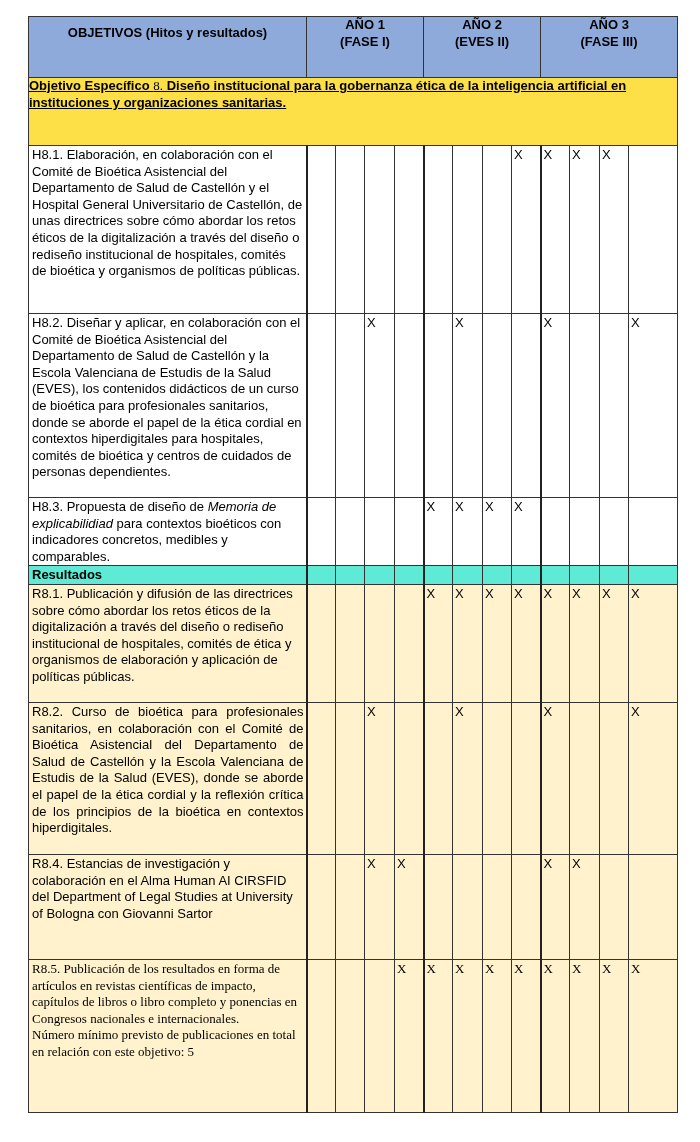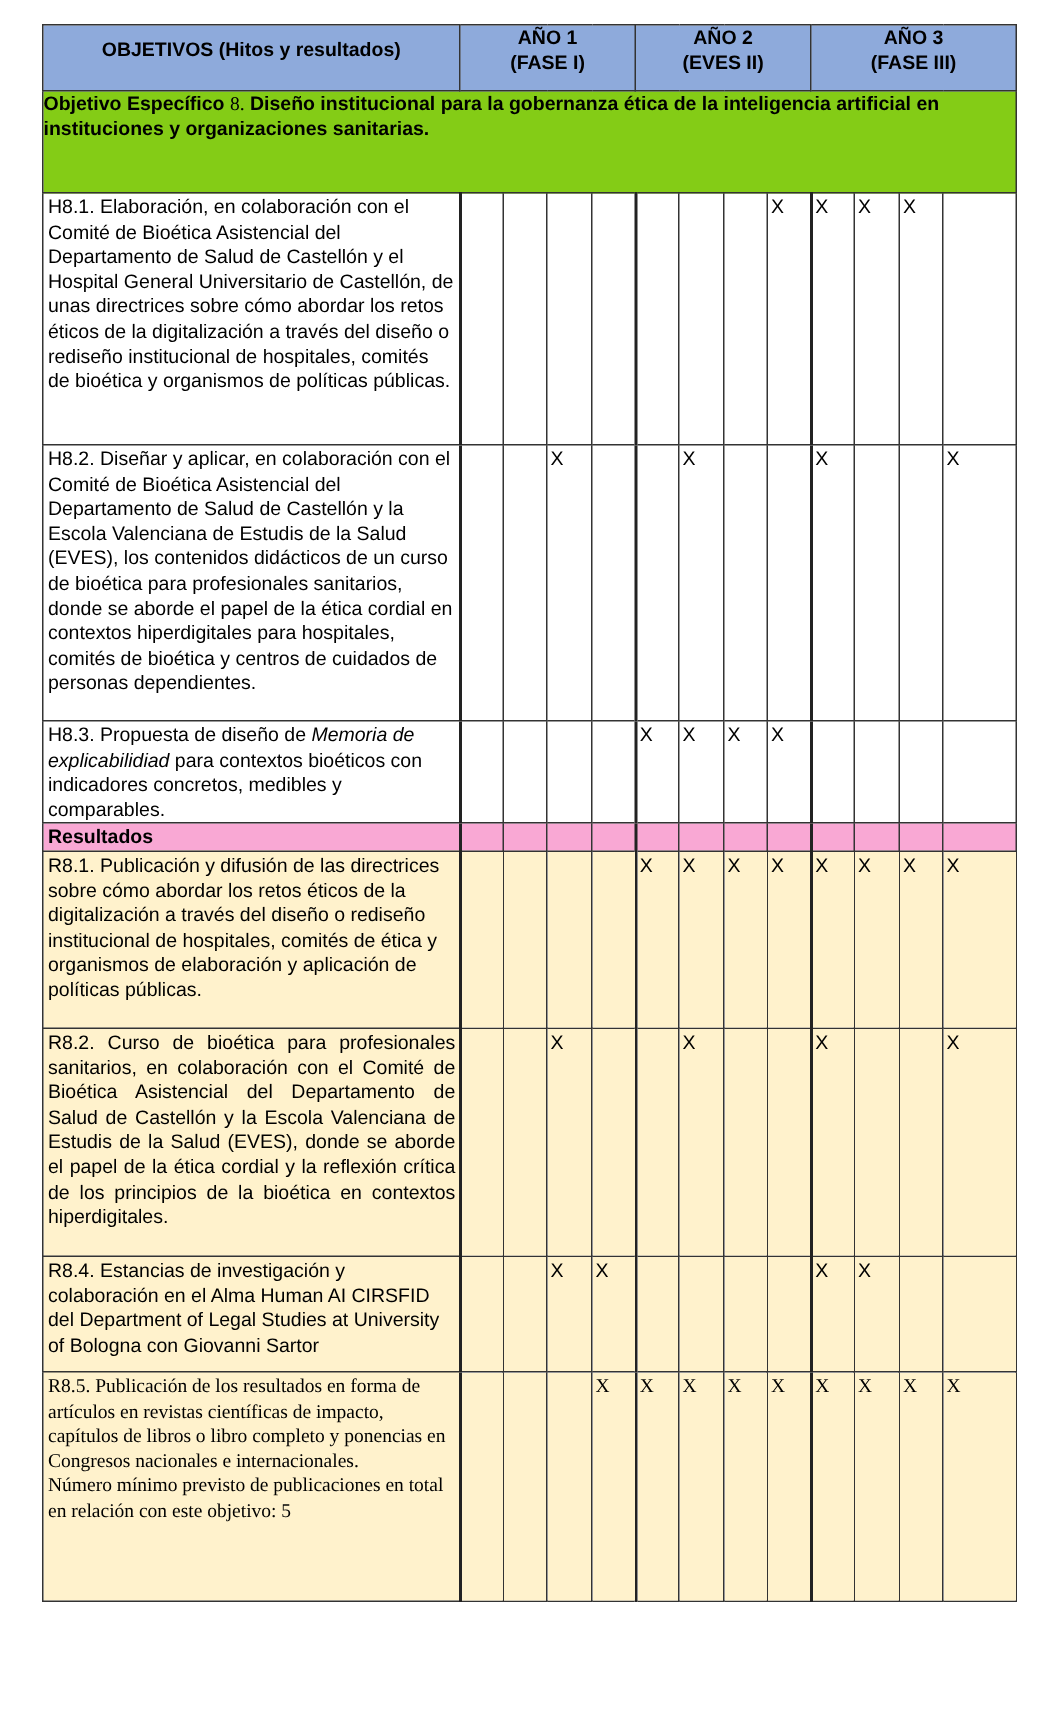--- a/index.html
+++ b/index.html
@@ -1,26 +1,26 @@
 <!DOCTYPE html>
 <html><head>
 <meta charset="utf-8">
 <style>
   html, body { margin:0; padding:0; background:#ffffff; }
   body { width:700px; height:1142px; position:relative; font-family:"Liberation Sans", sans-serif; color:#000; }
   table.plan { position:absolute; left:28px; top:16px; width:650px; border-collapse:collapse; table-layout:fixed; }
   table.plan td { border:1px solid #333; padding:0; vertical-align:top; font-size:13px; line-height:16.6px; }
   .hdr td { background:#8eaadb; font-weight:bold; text-align:center; height:33px; font-size:13px; line-height:15px; border:1.5px solid #222; }
-  .obj td { background:#84cc16; font-weight:bold; font-size:13.4px; line-height:17px; height:67px; border:1.5px solid #222; }
+  .obj td { background:#fde047; font-weight:bold; font-size:13.4px; line-height:17px; height:67px; border:1.5px solid #222;text-decoration:underline; }
   .desc { padding:1px 2px 0 3px !important; }
   .yr-start { border-left:2px solid #222 !important; }
   .cell { position:relative; }
   .mark { position:absolute; top:1px; left:2px; font-size:13px; }
   tr.res td { background:#fff2cc; }
-  .res-head td { background:#f9a8d4; font-weight:bold; height:16px; }
+  .res-head td { background:#5eead4; font-weight:bold; height:16px; }
   .justify { text-align:justify; }
   .r84, .r85 { font-size:13px; line-height:19.5px; }
 </style>
 </head>
 <body>
 
 <table class="plan">
   <colgroup>
     <col style="width:278px">
     <col style="width:29px">
@@ -31,21 +31,21 @@
       <col style="width:30px">
       <col style="width:29px">
       <col style="width:29px">
     <col style="width:29px">
       <col style="width:30px">
       <col style="width:29px">
       <col style="width:49px">
   </colgroup>
   <tbody>
       <tr class="hdr">
-    <td style="vertical-align:middle;padding-bottom:10px"><span>OBJETIVOS (Hitos y resultados)</span></td>
+    <td style="vertical-align:middle;padding-bottom:27px"><span>OBJETIVOS (Hitos y resultados)</span></td>
     <td colspan="4">
           <div>AÑO 1</div>
           <div>(FASE I)</div>
         </td>
     <td colspan="4">
           <div>AÑO 2</div>
           <div>(EVES II)</div>
         </td>
     <td colspan="4">
           <div>AÑO 3</div>
@@ -190,21 +190,21 @@
         <td class="cell"></td>
         <td class="cell yr-start">
           <span class="mark">X</span>
         </td>
         <td class="cell"></td>
         <td class="cell"></td>
         <td class="cell">
           <span class="mark">X</span>
         </td>
       </tr>
-      <tr class="res" style="height: 77px;">
+      <tr class="res" style="height: 105px;">
         <td class="desc r84" style="font-weight: normal;"><span>R8.4. Estancias de investigación y colaboración en el </span><span style="font-weight: normal;">Alma Human AI CIRSFID del Department of Legal Studies at University of Bologna con Giovanni Sartor</span></td>
         <td class="cell yr-start"></td>
         <td class="cell"></td>
         <td class="cell">
           <span class="mark">X</span>
         </td>
         <td class="cell">
           <span class="mark">X</span>
         </td>
         <td class="cell yr-start"></td>

